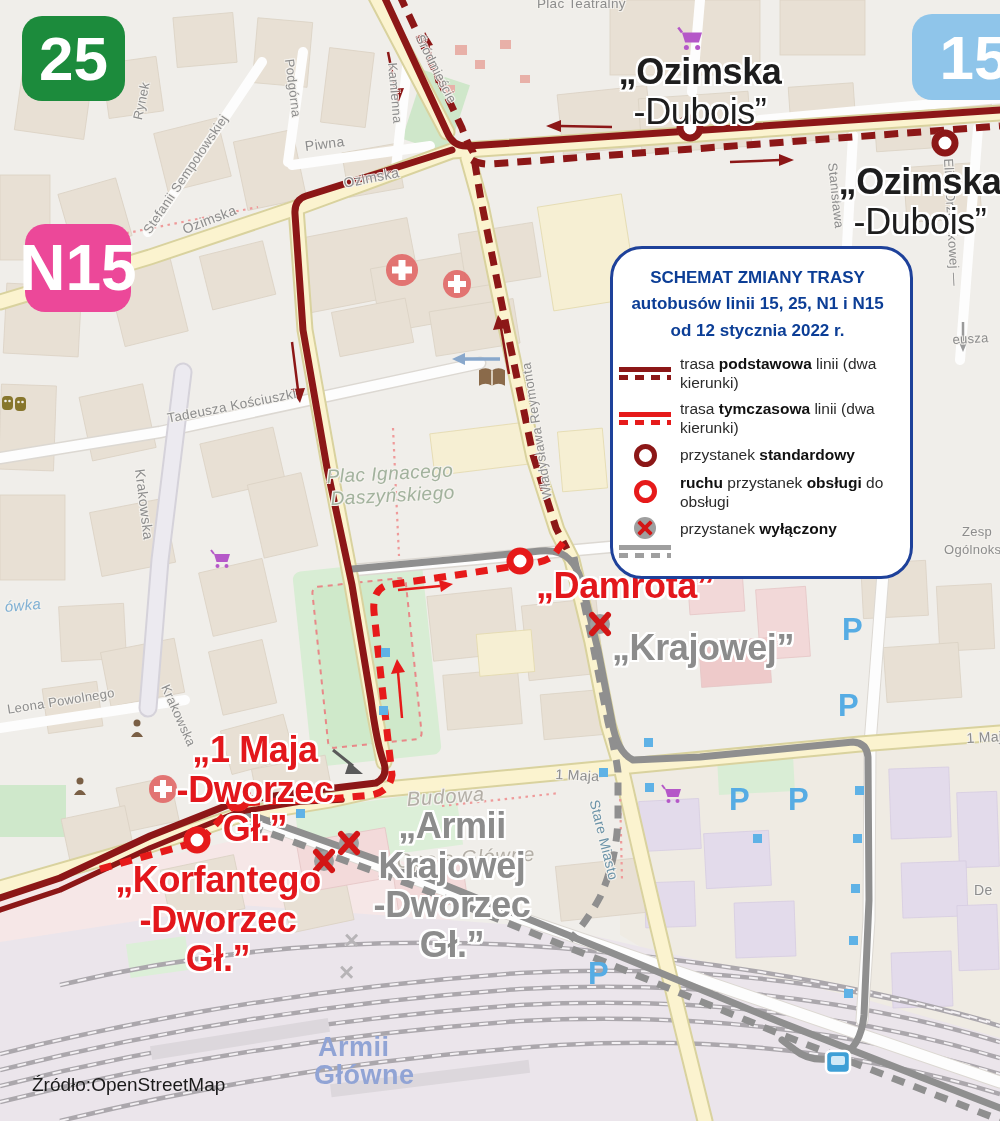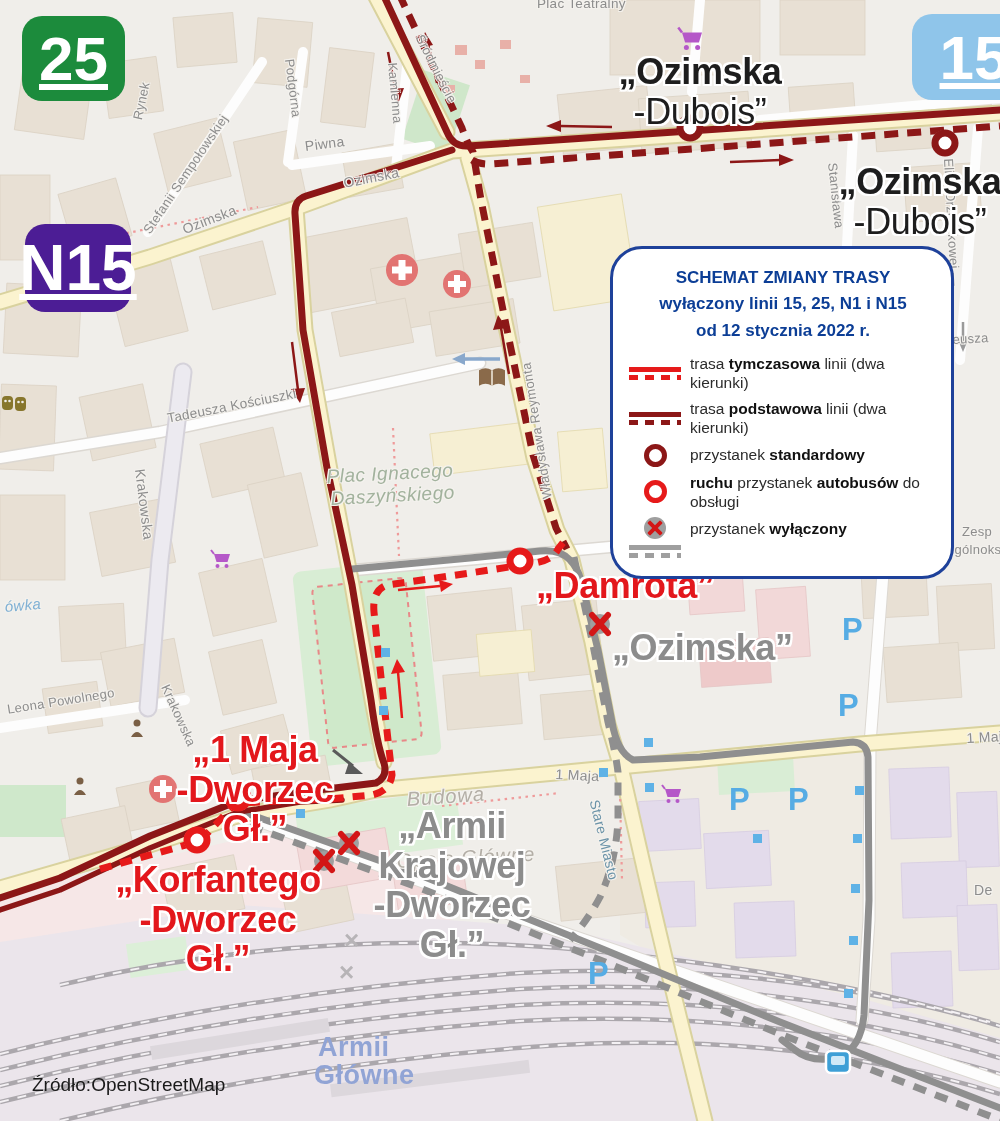--- a/index.html
+++ b/index.html
@@ -20,28 +20,28 @@
   .stoplbl{position:absolute;font-weight:bold;font-size:36px;line-height:1.1;text-align:center;
       letter-spacing:-.4px;
       text-shadow:-2px -2px 0 #fff,2px -2px 0 #fff,-2px 2px 0 #fff,2px 2px 0 #fff,
                   0 -2px 0 #fff,0 2px 0 #fff,-2px 0 0 #fff,2px 0 0 #fff;}
   .stoplbl .nrm{font-weight:normal;}
   .stoplbl.red{color:#e3171c;}
   .stoplbl.gray{color:#8c8c8c;}
   .stoplbl.dark{color:#1d1d1d;}
   
   .badge{position:absolute;border-radius:20px;color:#fff;font-weight:bold;font-size:62px;
-      display:flex;align-items:center;justify-content:center;font-family:"Liberation Sans",sans-serif;text-decoration:underline;}
+      display:flex;align-items:center;justify-content:center;font-family:"Liberation Sans",sans-serif;}
   #badge-25{left:22px;top:16px;width:103px;height:85px;background:#1c8b3c;}
   #badge-n1{left:22px;top:119px;width:103px;height:86px;background:#141414;}
-  #badge-n15{left:25px;top:224px;width:106px;height:88px;background:#4c1d95;font-size:64px;}
+  #badge-n15{left:25px;top:224px;width:106px;height:88px;background:#ec4899;font-size:64px;}
   #badge-15{left:868px;top:14px;width:124px;height:86px;background:#8fc5ea;margin-left:44px;}
   
-  #legend{position:absolute;left:610px;top:246px;width:344px;box-sizing:border-box;
-      background:#fff;border:3px solid #1e419a;border-radius:32px;padding:16px 14px 12px 16px;}
+  #legend{position:absolute;left:610px;top:246px;width:303px;box-sizing:border-box;
+      background:#fff;border:3px solid #1e419a;border-radius:32px;padding:16px 14px 12px 6px;}
   #legend .ttl{color:#0c3e96;font-weight:bold;font-size:17px;text-align:center;line-height:1.55;}
   #legend .items{margin-top:10px;}
   .item{display:flex;align-items:center;gap:9px;margin:6px 0;}
   .sw{width:52px;flex:0 0 52px;}
   .sw-solid{height:5px;}
   .sw-dashes{height:5px;margin-top:3px;}
   .c-dark{background:#8c1717;}
   .c-red{background:#e61a1a;}
   .c-gray{background:#9f9f9f;}
   .d-dark{background:repeating-linear-gradient(90deg,#8c1717 0 9px,transparent 9px 16px);}
@@ -448,21 +448,21 @@
   <div class="nrm">-Dubois”</div>
 </div>
 <div class="stoplbl dark" style="left:820px;top:162px;width:200px;">
   <div>„Ozimska</div>
   <div class="nrm">-Dubois”</div>
 </div>
 <div class="stoplbl red" style="left:536px;top:566px;width:200px;text-align:left;">
   <div>„Damrota”</div>
 </div>
 <div class="stoplbl gray" style="left:612px;top:628px;width:220px;text-align:left;">
-  <div>„Ozimska”</div>
+  <div>„Krajowej”</div>
 </div>
 <div class="stoplbl red" style="left:145px;top:730px;width:220px;">
   <div>„1 Maja</div>
   <div>-Dworzec Gł.”</div>
 </div>
 <div class="stoplbl red" style="left:108px;top:860px;width:220px;">
   <div>„Korfantego</div>
   <div>-Dworzec Gł.”</div>
 </div>
 <div class="stoplbl gray" style="left:342px;top:806px;width:220px;">
@@ -470,49 +470,49 @@
   <div>-Dworzec Gł.”</div>
 </div>
 
 <div class="badge" id="badge-25">25</div>
 <div class="badge" id="badge-n15">N15</div>
 <div class="badge" id="badge-15">15</div>
 
 <div id="legend">
   <div class="ttl">
     <div>SCHEMAT ZMIANY TRASY</div>
-    <div>wyłączony linii 15, 25, N1 i N15</div>
+    <div>autobusów linii 15, 25, N1 i N15</div>
     <div>od 12 stycznia 2022 r.</div>
   </div>
   <div class="items">
+    <div class="item">
+      <div class="sw">
+            <div class="sw-solid c-dark"></div>
+            <div class="sw-dashes d-dark"></div>
+          </div>
+      <div class="txt"><span>trasa </span><b>podstawowa</b><span> linii (dwa kierunki)</span></div>
+    </div>
     <div class="item">
       <div class="sw">
             <div class="sw-solid c-red"></div>
             <div class="sw-dashes d-red"></div>
           </div>
       <div class="txt"><span>trasa </span><b>tymczasowa</b><span> linii (dwa kierunki)</span></div>
     </div>
     <div class="item">
       <div class="sw">
-            <div class="sw-solid c-dark"></div>
-            <div class="sw-dashes d-dark"></div>
-          </div>
-      <div class="txt"><span>trasa </span><b>podstawowa</b><span> linii (dwa kierunki)</span></div>
-    </div>
-    <div class="item">
-      <div class="sw">
             <div class="sw-stop b-dark"></div>
           </div>
       <div class="txt"><span>przystanek </span><b>standardowy</b></div>
     </div>
     <div class="item">
       <div class="sw">
             <div class="sw-stop b-red"></div>
           </div>
-      <div class="txt"><b>ruchu</b><span> przystanek </span><b>autobusów</b><span> do obsługi</span></div>
+      <div class="txt"><b>ruchu</b><span> przystanek </span><b>obsługi</b><span> do obsługi</span></div>
     </div>
     <div class="item">
       <div class="sw">
             <div class="sw-x"></div>
           </div>
       <div class="txt"><span>przystanek </span><b>wyłączony</b></div>
     </div>
     <div class="item">
       <div class="sw">
             <div class="sw-solid c-gray"></div>

